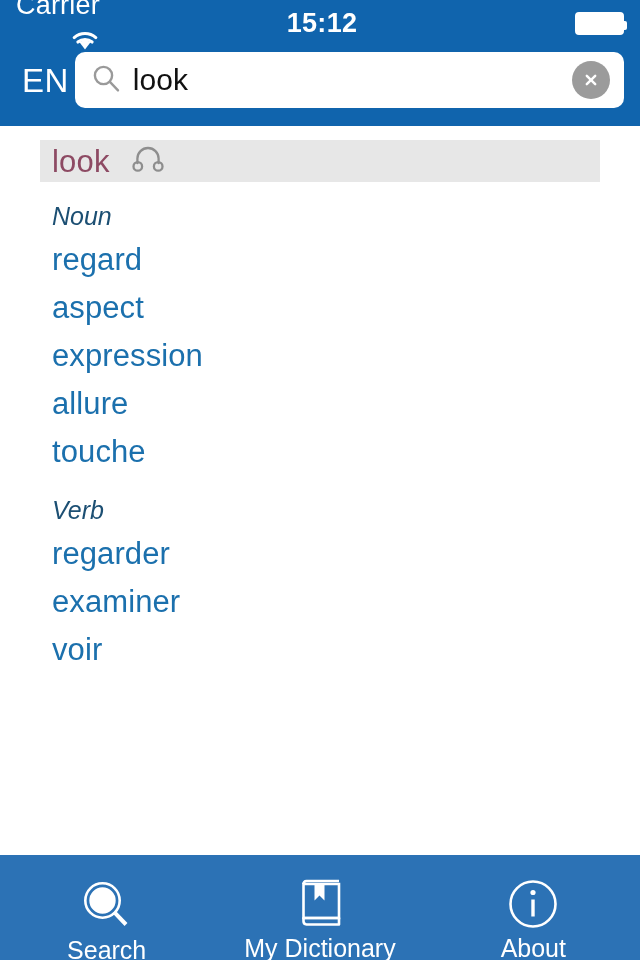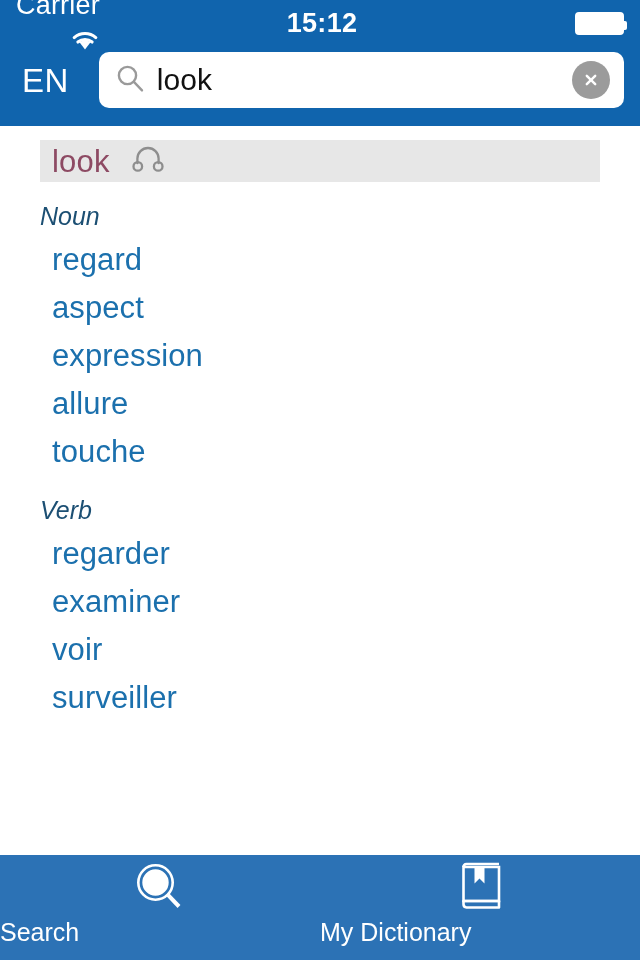--- a/index.html
+++ b/index.html
@@ -31,21 +31,21 @@
     position:relative; background:#ffffff;
   }
   .battery::after {
     content:""; position:absolute; right:-5px; top:7px;
     width:3px; height:9px; background:#ffffff; border-radius:0 2px 2px 0;
   }
 
   
   .searchrow {
     height:80px; display:flex; align-items:center;
-    padding:0 16px 12px 16px; gap:24px;
+    padding:0 16px 12px 16px; gap:0;
   }
   .lang-btn {
     color:#ffffff; font-size:33px; line-height:1;
     padding:2px 6px; flex:0 0 auto; letter-spacing:0.5px;
   }
   .searchfield {
     flex:1 1 auto; height:56px; background:#ffffff; border-radius:10px;
     display:flex; align-items:center; padding:0 14px 0 16px; gap:12px;
     position:relative;
   }
@@ -68,36 +68,36 @@
     margin:0 40px 0 40px; background:#e7e7e7;
     height:42px; display:flex; align-items:center; gap:22px;
     padding-left:12px;
   }
   .entry-word {
     color:#8d4a63; font-size:31px; line-height:1; letter-spacing:0.2px;
   }
   .audio-icon { display:block; }
 
   .pos-label {
-    margin:18px 0 2px 40px; font-size:25px; font-style:italic;
+    margin:18px 0 2px 52px; font-size:25px; font-style:italic;
     color:#1c4f73; line-height:1.35;
   }
   .translation {
     margin:0 0 0 52px; font-size:31px; color:#1b70ad;
     line-height:1.55; letter-spacing:0.1px;
   }
 
   
   .tabbar {
     flex:0 0 auto; height:105px; background:#2c72b5;
     display:flex; align-items:flex-start; border-top:1px solid #2c72b5;
   }
   .tab {
     flex:1 1 0; height:100%; display:flex; flex-direction:column;
-    justify-content:flex-start; padding-top:4px; gap:6px;
+    align-items:center; justify-content:flex-start; padding-top:22px; gap:6px;
   }
   .tab-icon { height:54px; display:flex; align-items:center; justify-content:center; }
   .tab-label { color:#ffffff; font-size:25px; line-height:1; }
 </style>
 </head>
 <body>
 
 <div id="app">
 
   <div class="header">
@@ -160,21 +160,20 @@
       <div class="translation">expression</div>
       <div class="translation">allure</div>
       <div class="translation">touche</div>
     </div>
 
     <div>
       <div class="pos-label">Verb</div>
       <div class="translation">regarder</div>
       <div class="translation">examiner</div>
       <div class="translation">voir</div>
-      <div class="translation">surveiller</div>
     </div>
   </div>
 
   <div class="tabbar">
 
     <div class="tab">
       <span class="tab-icon">
         <svg width="54" height="54" viewBox="0 0 54 54">
           <circle cx="22.5" cy="22.5" r="14.5" fill="#ffffff" stroke="#2c72b5" stroke-width="2.6"></circle>
           <circle cx="22.5" cy="22.5" r="17.2" fill="none" stroke="#ffffff" stroke-width="2.6"></circle>
@@ -190,14 +189,24 @@
           <path d="M8.5 6 H44 V40 H8.5 Z" fill="none" stroke="#ffffff" stroke-width="2.6"></path>
           <path d="M8.5 40 H44 V46.5 H11.5 A3.2 3.2 0 0 1 8.5 43.3 Z" fill="none" stroke="#ffffff" stroke-width="2.6" stroke-linejoin="round"></path>
           <path d="M8.5 6 A3.2 3.2 0 0 1 11.5 3 H44" fill="none" stroke="#ffffff" stroke-width="2.6"></path>
           <path d="M19.5 6 H29.5 V22.5 L24.5 17.5 L19.5 22.5 Z" fill="#ffffff"></path>
         </svg>
       </span>
       <span class="tab-label">My Dictionary</span>
     </div>
 
 
+    <div class="tab">
+      <span class="tab-icon">
+        <svg width="52" height="52" viewBox="0 0 52 52">
+          <circle cx="26" cy="26" r="22.5" fill="none" stroke="#ffffff" stroke-width="2.6"></circle>
+          <circle cx="26" cy="14.5" r="2.6" fill="#ffffff"></circle>
+          <path d="M26 21.5 V38.5" stroke="#ffffff" stroke-width="3.4" stroke-linecap="butt"></path>
+        </svg>
+      </span>
+      <span class="tab-label">About</span>
+    </div>
   </div>
 </div>
 
 </body></html>

